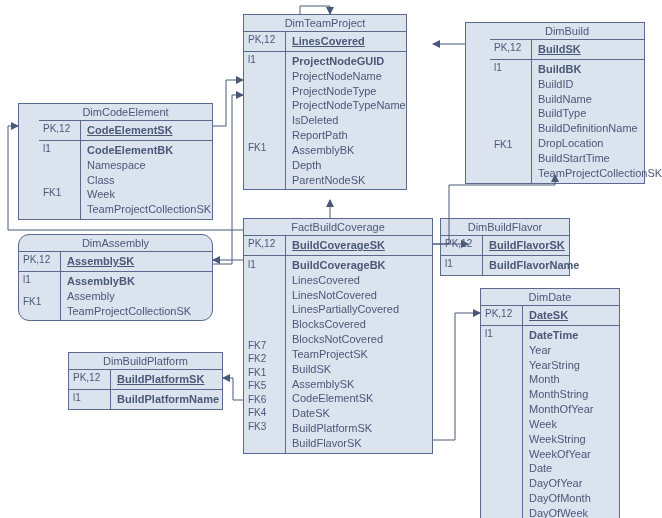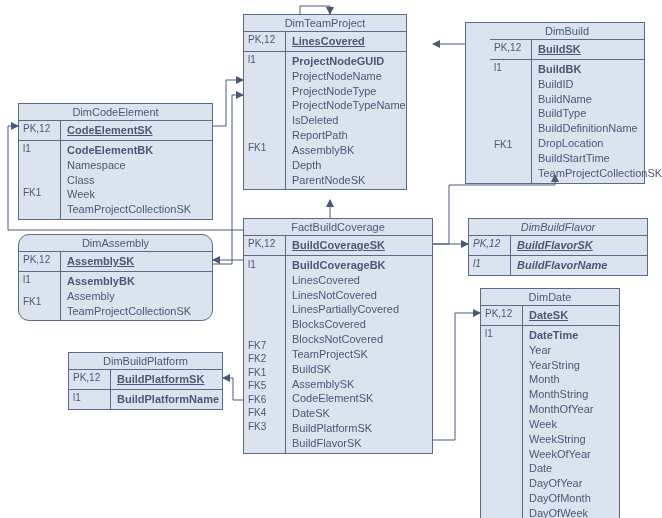--- a/index.html
+++ b/index.html
@@ -53,21 +53,21 @@
   svg.arrows {
     position: absolute;
     left: 0; top: 0;
     width: 662px; height: 518px;
     pointer-events: none;
   }
 </style>
 </head>
 <body>
 
-<div class="entity" style="left:18px; top:103px; width:195px;">
+<div class="entity" style="left:18px; top:103px; width:195px;padding-left:20px;">
   <div class="entity-title">DimCodeElement</div>
   <div class="row">
     <div class="keycol">PK,12</div>
     <div class="fieldcol pk">CodeElementSK</div>
   </div>
   <div class="row">
     <div class="keycol">
       <span>l1</span><br><br><br><br>
       <span>FK1</span>
     </div>
@@ -189,21 +189,21 @@
       <span>BuildName</span><br>
       <span>BuildType</span><br>
       <span>BuildDefinitionName</span><br>
       <span>DropLocation</span><br>
       <span>BuildStartTime</span><br>
       <span>TeamProjectCollectionSK</span>
     </div>
   </div>
 </div>
 
-<div class="entity" style="left:468px; top:218px; width:180px;font-style:italic;">
+<div class="entity" style="left:440px; top:218px; width:130px;">
   <div class="entity-title">DimBuildFlavor</div>
   <div class="row">
     <div class="keycol">PK,12</div>
     <div class="fieldcol pk">BuildFlavorSK</div>
   </div>
   <div class="row">
     <div class="keycol">l1</div>
     <div class="fieldcol bold">BuildFlavorName</div>
   </div>
 </div>

